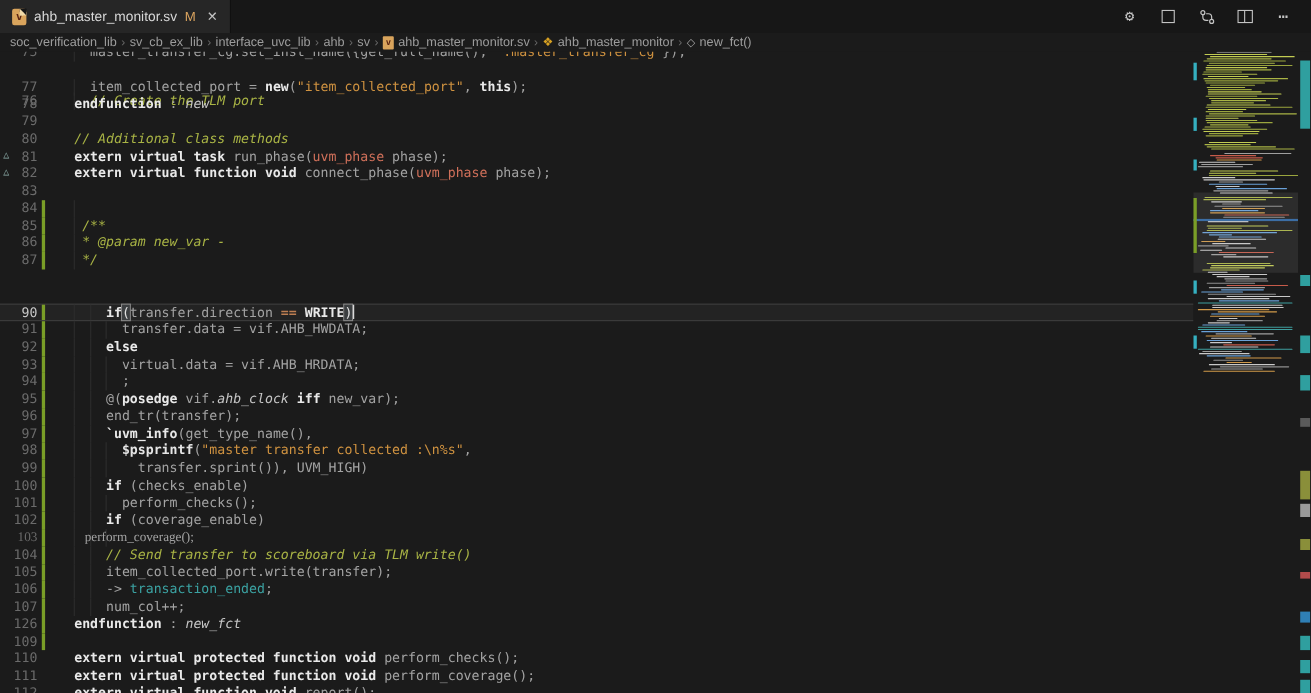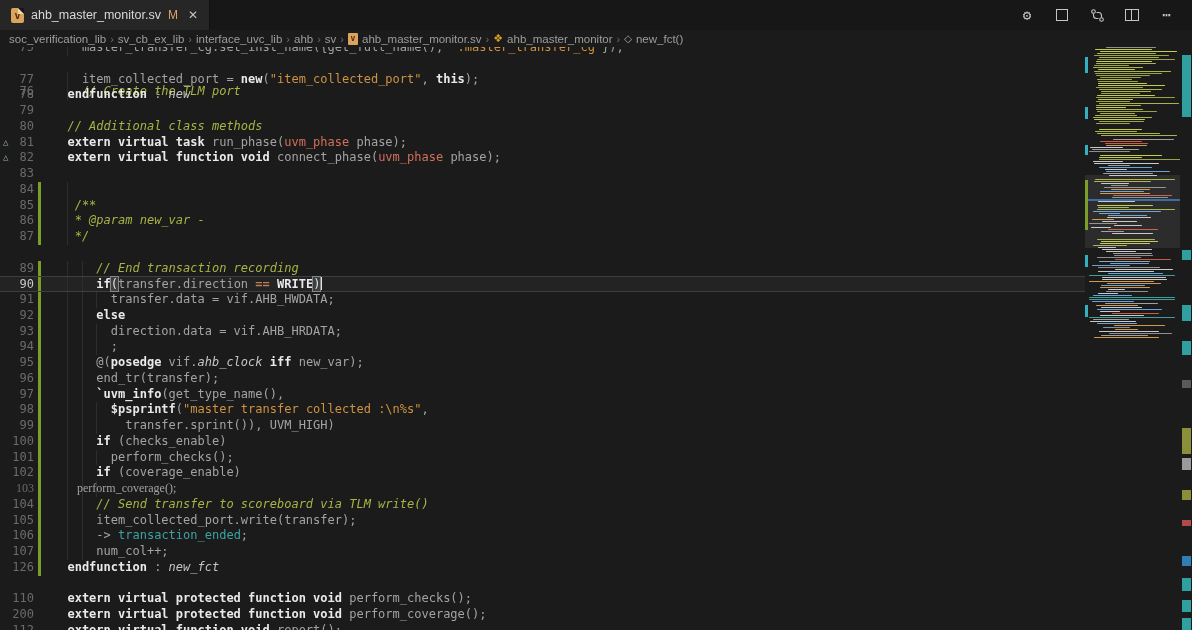--- a/index.html
+++ b/index.html
@@ -138,42 +138,42 @@
       <div class="line" style="top: 40.25px;"><span class="num">78</span><span class="txt"><span class="tk-kw">  endfunction</span><span class="tk-id"> : </span><span class="tk-ital">new</span></span></div>
       <div class="line" style="top: 56px;"><span class="num">79</span><span class="txt"></span></div>
       <div class="line" style="top: 71.75px;"><span class="num">80</span><span class="txt"><span class="tk-cmt">  // Additional class methods</span></span></div>
       <div class="line" style="top: 87.5px;"><span class="num">81</span><span class="fold">△</span><span class="txt"><span class="tk-kw">  extern virtual task</span><span class="tk-id"> run_phase(</span><span class="tk-type">uvm_phase</span><span class="tk-id"> phase);</span></span></div>
       <div class="line" style="top: 103.25px;"><span class="num">82</span><span class="fold">△</span><span class="txt"><span class="tk-kw">  extern virtual function void</span><span class="tk-id"> connect_phase(</span><span class="tk-type">uvm_phase</span><span class="tk-id"> phase);</span></span></div>
       <div class="line" style="top: 119px;"><span class="num">83</span></div>
       <div class="line" style="top: 134.75px;"><span class="num">84</span><span class="diffbar"></span><span class="guide" style="left: 67.44px;"></span><span class="txt"></span></div>
       <div class="line" style="top: 150.5px;"><span class="num">85</span><span class="diffbar"></span><span class="guide" style="left: 67.44px;"></span><span class="txt"><span class="tk-cmt">   /**</span></span></div>
       <div class="line" style="top: 166.25px;"><span class="num">86</span><span class="diffbar"></span><span class="guide" style="left: 67.44px;"></span><span class="txt"><span class="tk-cmt">   * @param new_var -</span></span></div>
       <div class="line" style="top: 182px;"><span class="num">87</span><span class="diffbar"></span><span class="guide" style="left: 67.44px;"></span><span class="txt"><span class="tk-cmt">   */</span></span></div>
-      <div class="line" style="top: 213.5px;"><span class="num">89</span><span class="diffbar"></span><span class="guide" style="left: 67.44px;"></span><span class="guide" style="left: 81.88px;"></span><span class="txt"><span class="tk-cmt">      // End transaction recording</span></span></div>
       <div class="line current" style="top: 229.25px;"><span class="num">90</span><span class="diffbar"></span><span class="guide" style="left: 67.44px;"></span><span class="guide" style="left: 81.88px;"></span><span class="txt"><span class="tk-kw">      if</span><span class="tk-bkt">(</span><span class="tk-id">transfer.direction </span><span class="tk-op">==</span><span class="tk-id"> </span><span class="tk-kw">WRITE</span><span class="tk-bkt">)</span><span class="tk-cur"></span></span></div>
       <div class="line" style="top: 245px;"><span class="num">91</span><span class="diffbar"></span><span class="guide" style="left: 67.44px;"></span><span class="guide" style="left: 81.88px;"></span><span class="guide" style="left: 96.32px;"></span><span class="txt"><span class="tk-id">        transfer.data = vif.AHB_HWDATA;</span></span></div>
       <div class="line" style="top: 260.75px;"><span class="num">92</span><span class="diffbar"></span><span class="guide" style="left: 67.44px;"></span><span class="guide" style="left: 81.88px;"></span><span class="txt"><span class="tk-kw">      else</span></span></div>
-      <div class="line" style="top: 276.5px;"><span class="num">93</span><span class="diffbar"></span><span class="guide" style="left: 67.44px;"></span><span class="guide" style="left: 81.88px;"></span><span class="guide" style="left: 96.32px;"></span><span class="txt"><span class="tk-id">        direction.data = vif.AHB_HRDATA;</span></span></div>
+      <div class="line" style="top: 276.5px;"><span class="num">93</span><span class="diffbar"></span><span class="guide" style="left: 67.44px;"></span><span class="guide" style="left: 81.88px;"></span><span class="guide" style="left: 96.32px;"></span><span class="txt"><span class="tk-id">        virtual.data = vif.AHB_HRDATA;</span></span></div>
       <div class="line" style="top: 292.25px;"><span class="num">94</span><span class="diffbar"></span><span class="guide" style="left: 67.44px;"></span><span class="guide" style="left: 81.88px;"></span><span class="guide" style="left: 96.32px;"></span><span class="txt"><span class="tk-id">        ;</span></span></div>
       <div class="line" style="top: 308px;"><span class="num">95</span><span class="diffbar"></span><span class="guide" style="left: 67.44px;"></span><span class="guide" style="left: 81.88px;"></span><span class="txt"><span class="tk-id">      @(</span><span class="tk-kw">posedge</span><span class="tk-id"> vif.</span><span class="tk-ital">ahb_clock</span><span class="tk-id"> </span><span class="tk-kw">iff</span><span class="tk-id"> new_var);</span></span></div>
       <div class="line" style="top: 323.75px;"><span class="num">96</span><span class="diffbar"></span><span class="guide" style="left: 67.44px;"></span><span class="guide" style="left: 81.88px;"></span><span class="txt"><span class="tk-id">      end_tr(transfer);</span></span></div>
       <div class="line" style="top: 339.5px;"><span class="num">97</span><span class="diffbar"></span><span class="guide" style="left: 67.44px;"></span><span class="guide" style="left: 81.88px;"></span><span class="txt"><span class="tk-kw">      `uvm_info</span><span class="tk-id">(get_type_name(),</span></span></div>
       <div class="line" style="top: 355.25px;"><span class="num">98</span><span class="diffbar"></span><span class="guide" style="left: 67.44px;"></span><span class="guide" style="left: 81.88px;"></span><span class="guide" style="left: 96.32px;"></span><span class="txt"><span class="tk-id">        </span><span class="tk-sys">$psprintf</span><span class="tk-id">(</span><span class="tk-str">"master transfer collected :\n%s"</span><span class="tk-id">,</span></span></div>
       <div class="line" style="top: 371px;"><span class="num">99</span><span class="diffbar"></span><span class="guide" style="left: 67.44px;"></span><span class="guide" style="left: 81.88px;"></span><span class="guide" style="left: 96.32px;"></span><span class="txt"><span class="tk-id">          transfer.sprint()), UVM_HIGH)</span></span></div>
       <div class="line" style="top: 386.75px;"><span class="num">100</span><span class="diffbar"></span><span class="guide" style="left: 67.44px;"></span><span class="guide" style="left: 81.88px;"></span><span class="txt"><span class="tk-kw">      if</span><span class="tk-id"> (checks_enable)</span></span></div>
       <div class="line" style="top: 402.5px;"><span class="num">101</span><span class="diffbar"></span><span class="guide" style="left: 67.44px;"></span><span class="guide" style="left: 81.88px;"></span><span class="guide" style="left: 96.32px;"></span><span class="txt"><span class="tk-id">        perform_checks();</span></span></div>
       <div class="line" style="top: 418.25px;"><span class="num">102</span><span class="diffbar"></span><span class="guide" style="left: 67.44px;"></span><span class="guide" style="left: 81.88px;"></span><span class="txt"><span class="tk-kw">      if</span><span class="tk-id"> (coverage_enable)</span></span></div>
       <div class="line" style="top: 434px; font-family: Liberation Serif, serif;"><span class="num">103</span><span class="diffbar"></span><span class="guide" style="left: 67.44px;"></span><span class="guide" style="left: 81.88px;"></span><span class="guide" style="left: 96.32px;"></span><span class="txt"><span class="tk-id">        perform_coverage();</span></span></div>
       <div class="line" style="top: 449.75px;"><span class="num">104</span><span class="diffbar"></span><span class="guide" style="left: 67.44px;"></span><span class="guide" style="left: 81.88px;"></span><span class="txt"><span class="tk-cmt">      // Send transfer to scoreboard via TLM write()</span></span></div>
       <div class="line" style="top: 465.5px;"><span class="num">105</span><span class="diffbar"></span><span class="guide" style="left: 67.44px;"></span><span class="guide" style="left: 81.88px;"></span><span class="txt"><span class="tk-id">      item_collected_port.write(transfer);</span></span></div>
       <div class="line" style="top: 481.25px;"><span class="num">106</span><span class="diffbar"></span><span class="guide" style="left: 67.44px;"></span><span class="guide" style="left: 81.88px;"></span><span class="txt"><span class="tk-id">      -&gt; </span><span class="tk-evt">transaction_ended</span><span class="tk-id">;</span></span></div>
       <div class="line" style="top: 497px;"><span class="num">107</span><span class="diffbar"></span><span class="guide" style="left: 67.44px;"></span><span class="guide" style="left: 81.88px;"></span><span class="txt"><span class="tk-id">      num_col++;</span></span></div>
       <div class="line" style="top: 512.75px;"><span class="num">126</span><span class="diffbar"></span><span class="txt"><span class="tk-kw">  endfunction</span><span class="tk-id"> : </span><span class="tk-ital">new_fct</span></span></div>
+      <div class="line" style="top: 528.5px;"><span class="num">109</span><span class="diffbar"></span><span class="txt"></span></div>
       <div class="line" style="top: 544.25px;"><span class="num">110</span><span class="txt"><span class="tk-kw">  extern virtual protected function void</span><span class="tk-id"> perform_checks();</span></span></div>
-      <div class="line" style="top: 560px;"><span class="num">200</span><span class="txt"><span class="tk-kw">  extern virtual protected function void</span><span class="tk-id"> perform_coverage();</span></span></div>
+      <div class="line" style="top: 560px;"><span class="num">111</span><span class="txt"><span class="tk-kw">  extern virtual protected function void</span><span class="tk-id"> perform_coverage();</span></span></div>
       <div class="line" style="top: 575.75px;"><span class="num">112</span><span class="txt"><span class="tk-kw">  extern virtual function void</span><span class="tk-id"> report();</span></span></div>
     </div>
 
   <div class="minimap" id="minimap">
       <div class="mm-bar" style="top: 0px; left: 21.16px; width: 49.705px; background: rgb(143, 143, 143);"></div>
       <div class="mm-bar" style="top: 2px; left: 10.176px; width: 57.26px; background: rgb(194, 204, 82);"></div>
       <div class="mm-bar" style="top: 4px; left: 14.536px; width: 77.72px; background: rgb(194, 204, 82);"></div>
       <div class="mm-bar" style="top: 6px; left: 12.264px; width: 59.185px; background: rgb(169, 180, 69);"></div>
       <div class="mm-bar" style="top: 8px; left: 9.4px; width: 74.695px; background: rgb(154, 165, 62);"></div>
       <div class="mm-bar" style="top: 10px; left: 14.456px; width: 59.845px; background: rgb(169, 180, 69);"></div>

